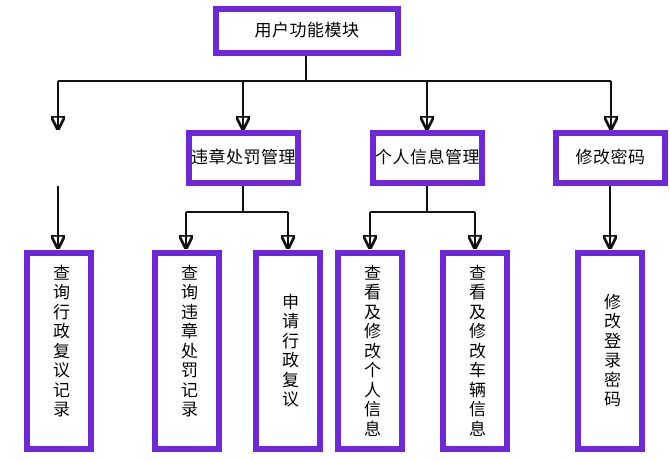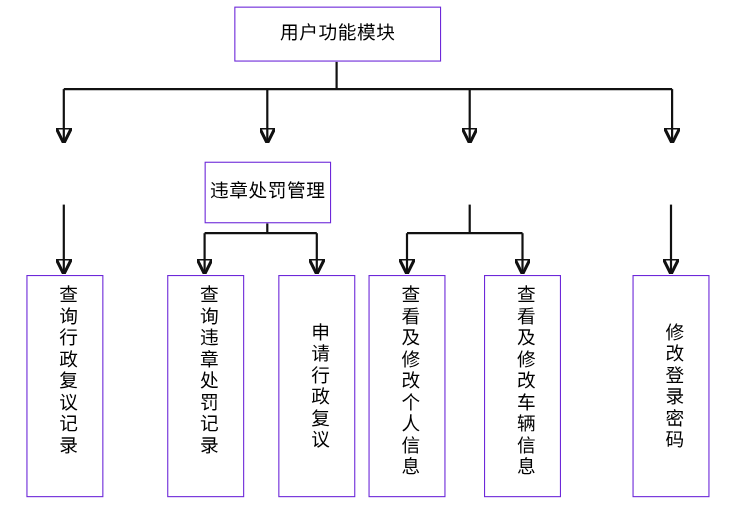--- a/index.html
+++ b/index.html
@@ -15,21 +15,21 @@
   #diagram {
     position: relative;
     width: 670px;
     height: 461px;
     background: #ffffff;
     overflow: hidden;
   }
   .node {
     position: absolute;
     box-sizing: border-box;
-    border: 1px solid #6d28d9;
+    border: 6px solid #6d28d9;
     background: #ffffff;
     display: flex;
     align-items: center;
     justify-content: center;
     text-align: center;
   }
   .node-label {
     display: block;
     font-size: 17px;
     line-height: 1.25;
@@ -101,25 +101,31 @@
     <line x1="475" y1="212" x2="475" y2="248" marker-end="url(#arrow)"></line>
 
     <line x1="610" y1="186" x2="610" y2="248" marker-end="url(#arrow)"></line>
   </svg>
 
   <div class="node" style="left:213px; top:6px; width:188px; height:50px;">
     <span class="node-label">用户功能模块</span>
   </div>
 
 
-  <div class="node" style="left:186px; top:130px; width:115px; height:56px;margin-top:17px;">
+  <div class="node" style="left:186px; top:130px; width:115px; height:56px;">
     <span class="node-label">违章处罚管理</span>
   </div>
 
+  <div class="node" style="left:370px; top:130px; width:115px; height:56px;">
+    <span class="node-label">个人信息管理</span>
+  </div>
 
+  <div class="node" style="left:553px; top:130px; width:115px; height:56px;">
+    <span class="node-label">修改密码</span>
+  </div>
 
   <div class="node vertical" style="left:24px; top:250px; width:70px; height:202px;">
     <span class="node-label">查询行政复议记录</span>
   </div>
 
   <div class="node vertical" style="left:152px; top:250px; width:70px; height:202px;">
     <span class="node-label">查询违章处罚记录</span>
   </div>
 
   <div class="node vertical centered" style="left:253px; top:250px; width:70px; height:202px;">

